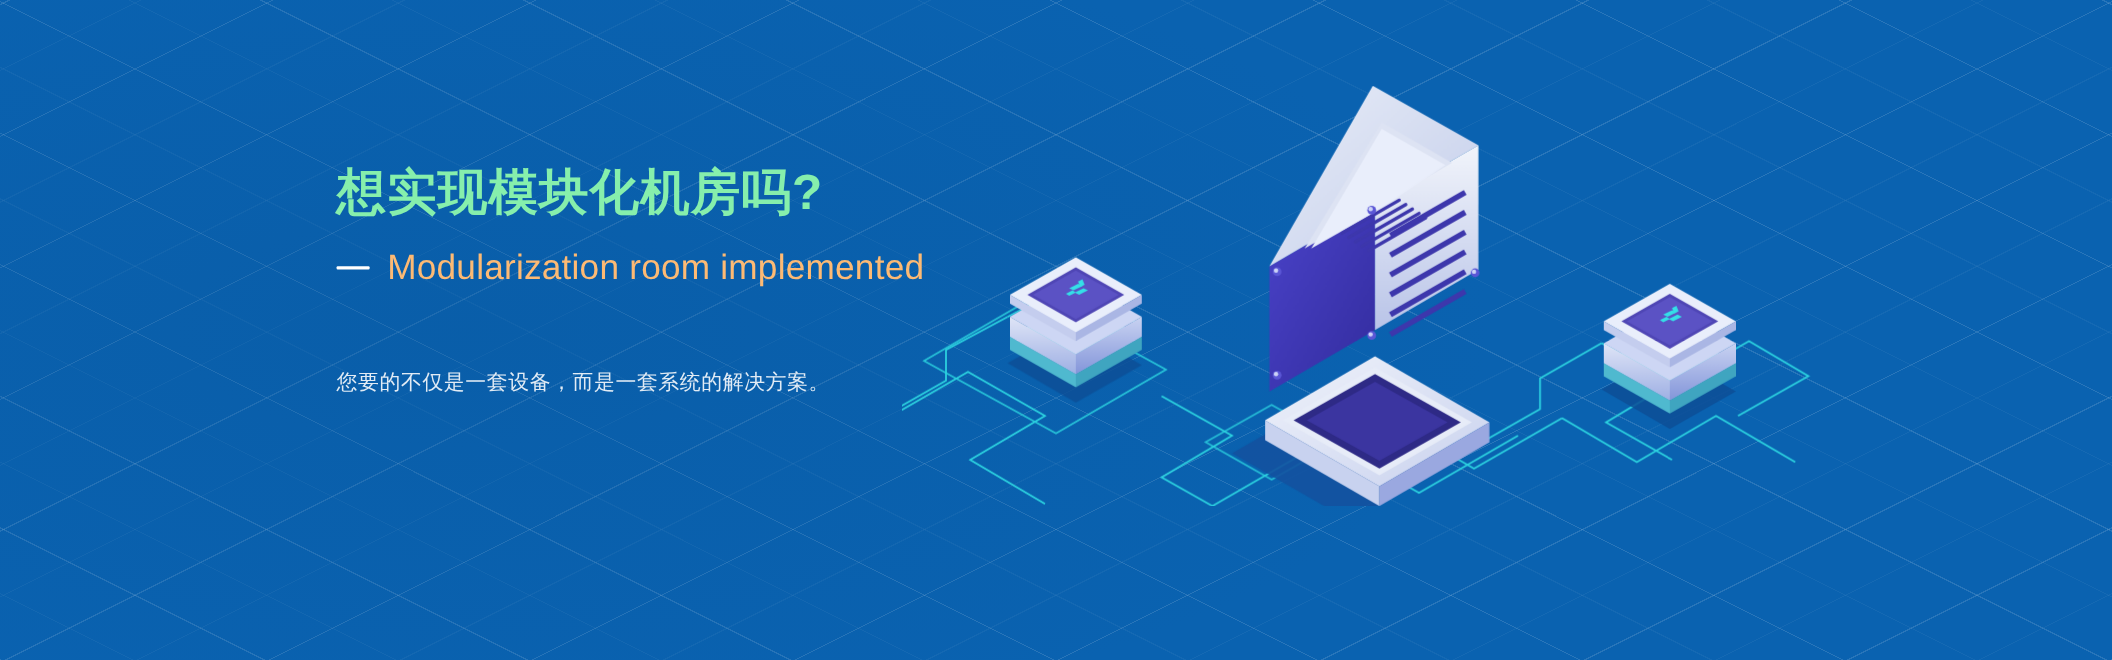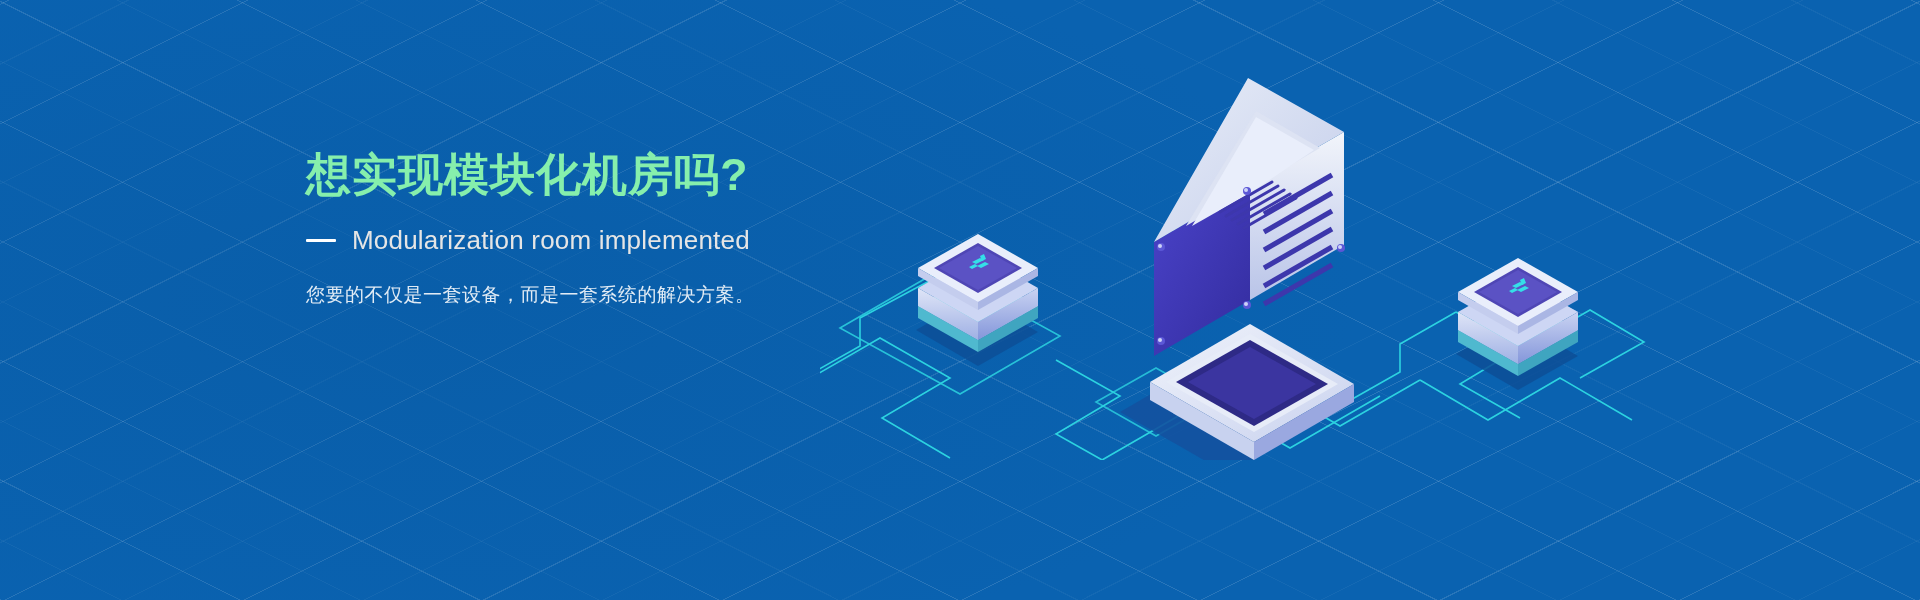--- a/index.html
+++ b/index.html
@@ -83,28 +83,28 @@
   }
   .sub-dash {
     width: 30px;
     height: 3px;
     background: #ffffff;
     border-radius: 1px;
     flex: 0 0 auto;
   }
   .subtitle {
     margin: 0 0 0 16px;
-    font-size: 26px;
+    font-size: 32px;
     font-weight: 400;
-    color: #e5e5e5;
+    color: #fdba74;
     letter-spacing: 0.2px;
     white-space: nowrap;
   }
   .body-text {
-    margin: 24px 0 0 0;
+    margin: 72px 0 0 0;
     font-size: 19px;
     line-height: 1.6;
     color: rgba(255,255,255,0.88);
     letter-spacing: 0.5px;
     white-space: nowrap;
   }
 
   
   .illustration {
     position: absolute;

